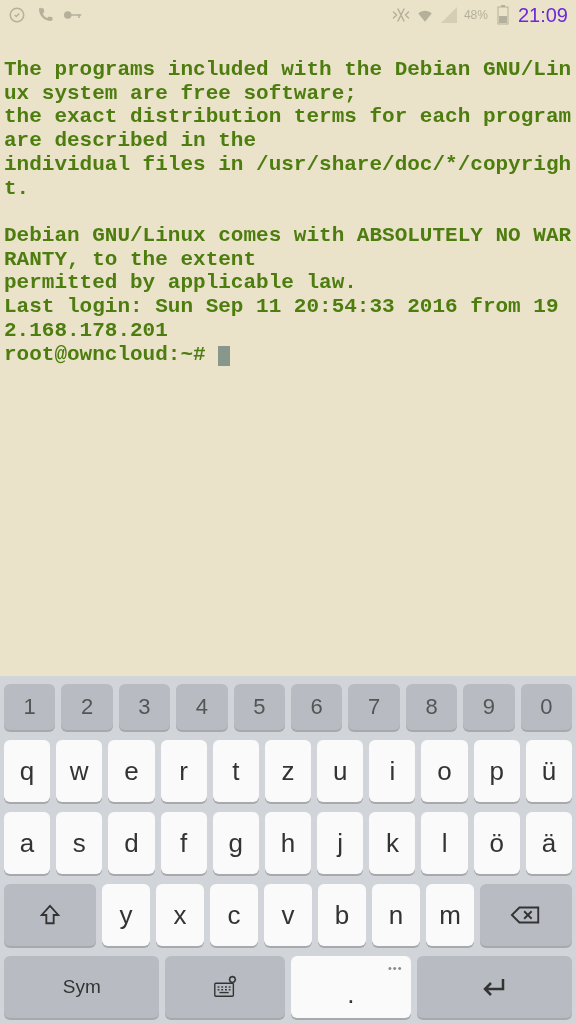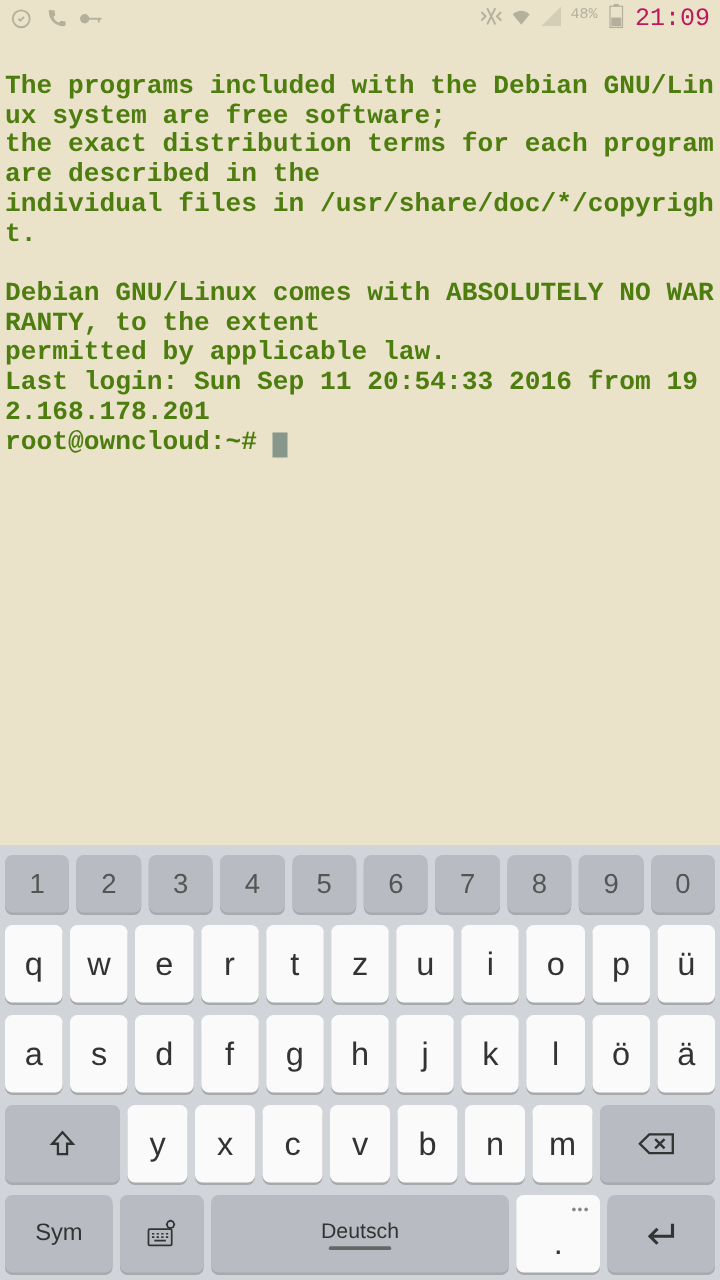--- a/index.html
+++ b/index.html
@@ -24,22 +24,23 @@
       color: #b5b09c;
     }
     .status-left {
       display: flex;
       gap: 10px;
       align-items: center;
     }
     .status-right {
       display: flex;
       gap: 6px;
+      align-items: center;
       font-size: 16px;
-      font-family: Liberation Mono, monospace;
+      font-family: Liberation Sans, sans-serif;
     }
     .status-icon {
       width: 18px;
       height: 18px;
       display: inline-flex;
       align-items: center;
       justify-content: center;
     }
     .terminal-content {
       padding: 28px 4px 4px 4px;
@@ -165,21 +166,21 @@
       flex-basis: 45px;
       flex-grow: 1;
       max-width: 48px;
     }
     .battery-pct {
       font-size: 12px;
       color: #b5b09c;
     }
     .clock {
       font-size: 20px;
-      color: #be185d;
+      color: #6d28d9;
     }
   </style>
 </head>
 <body>
 
 <div class="status-bar">
   <div class="status-left">
     <span class="status-icon">
       <svg width="20" height="20" viewBox="0 0 24 24" fill="#b5b09c">
           <circle cx="12" cy="12" r="9" fill="none" stroke="#b5b09c" stroke-width="2"></circle>
@@ -299,24 +300,20 @@
           <line x1="18" y1="14" x2="20" y2="14"></line>
           <line x1="6" y1="17" x2="8" y2="17"></line>
           <line x1="10" y1="17" x2="12" y2="17"></line>
           <line x1="14" y1="17" x2="16" y2="17"></line>
           <line x1="18" y1="17" x2="20" y2="17"></line>
           <line x1="8" y1="20" x2="18" y2="20"></line>
           <circle cx="22" cy="6" r="3"></circle>
           <path d="M22 3v-1M22 9v1M19 6h-1M25 6h1M20 4l-.7-.7M24 8l.7.7M20 8l-.7.7M24 4l.7-.7"></path>
         </svg>
     </div>
-    <div class="key key-special key-space">
-      <span>Deutsch</span>
-      <span class="space-bar"></span>
-    </div>
     <div class="key key-period">
       <span class="dots">•••</span>
       <span>.</span>
     </div>
     <div class="key key-special key-enter">
       <svg width="30" height="24" viewBox="0 0 30 24" fill="none" stroke="#333" stroke-width="2.5">
           <path d="M24 4v10H8M12 8l-6 6 6 6"></path>
         </svg>
     </div>
   </div>

